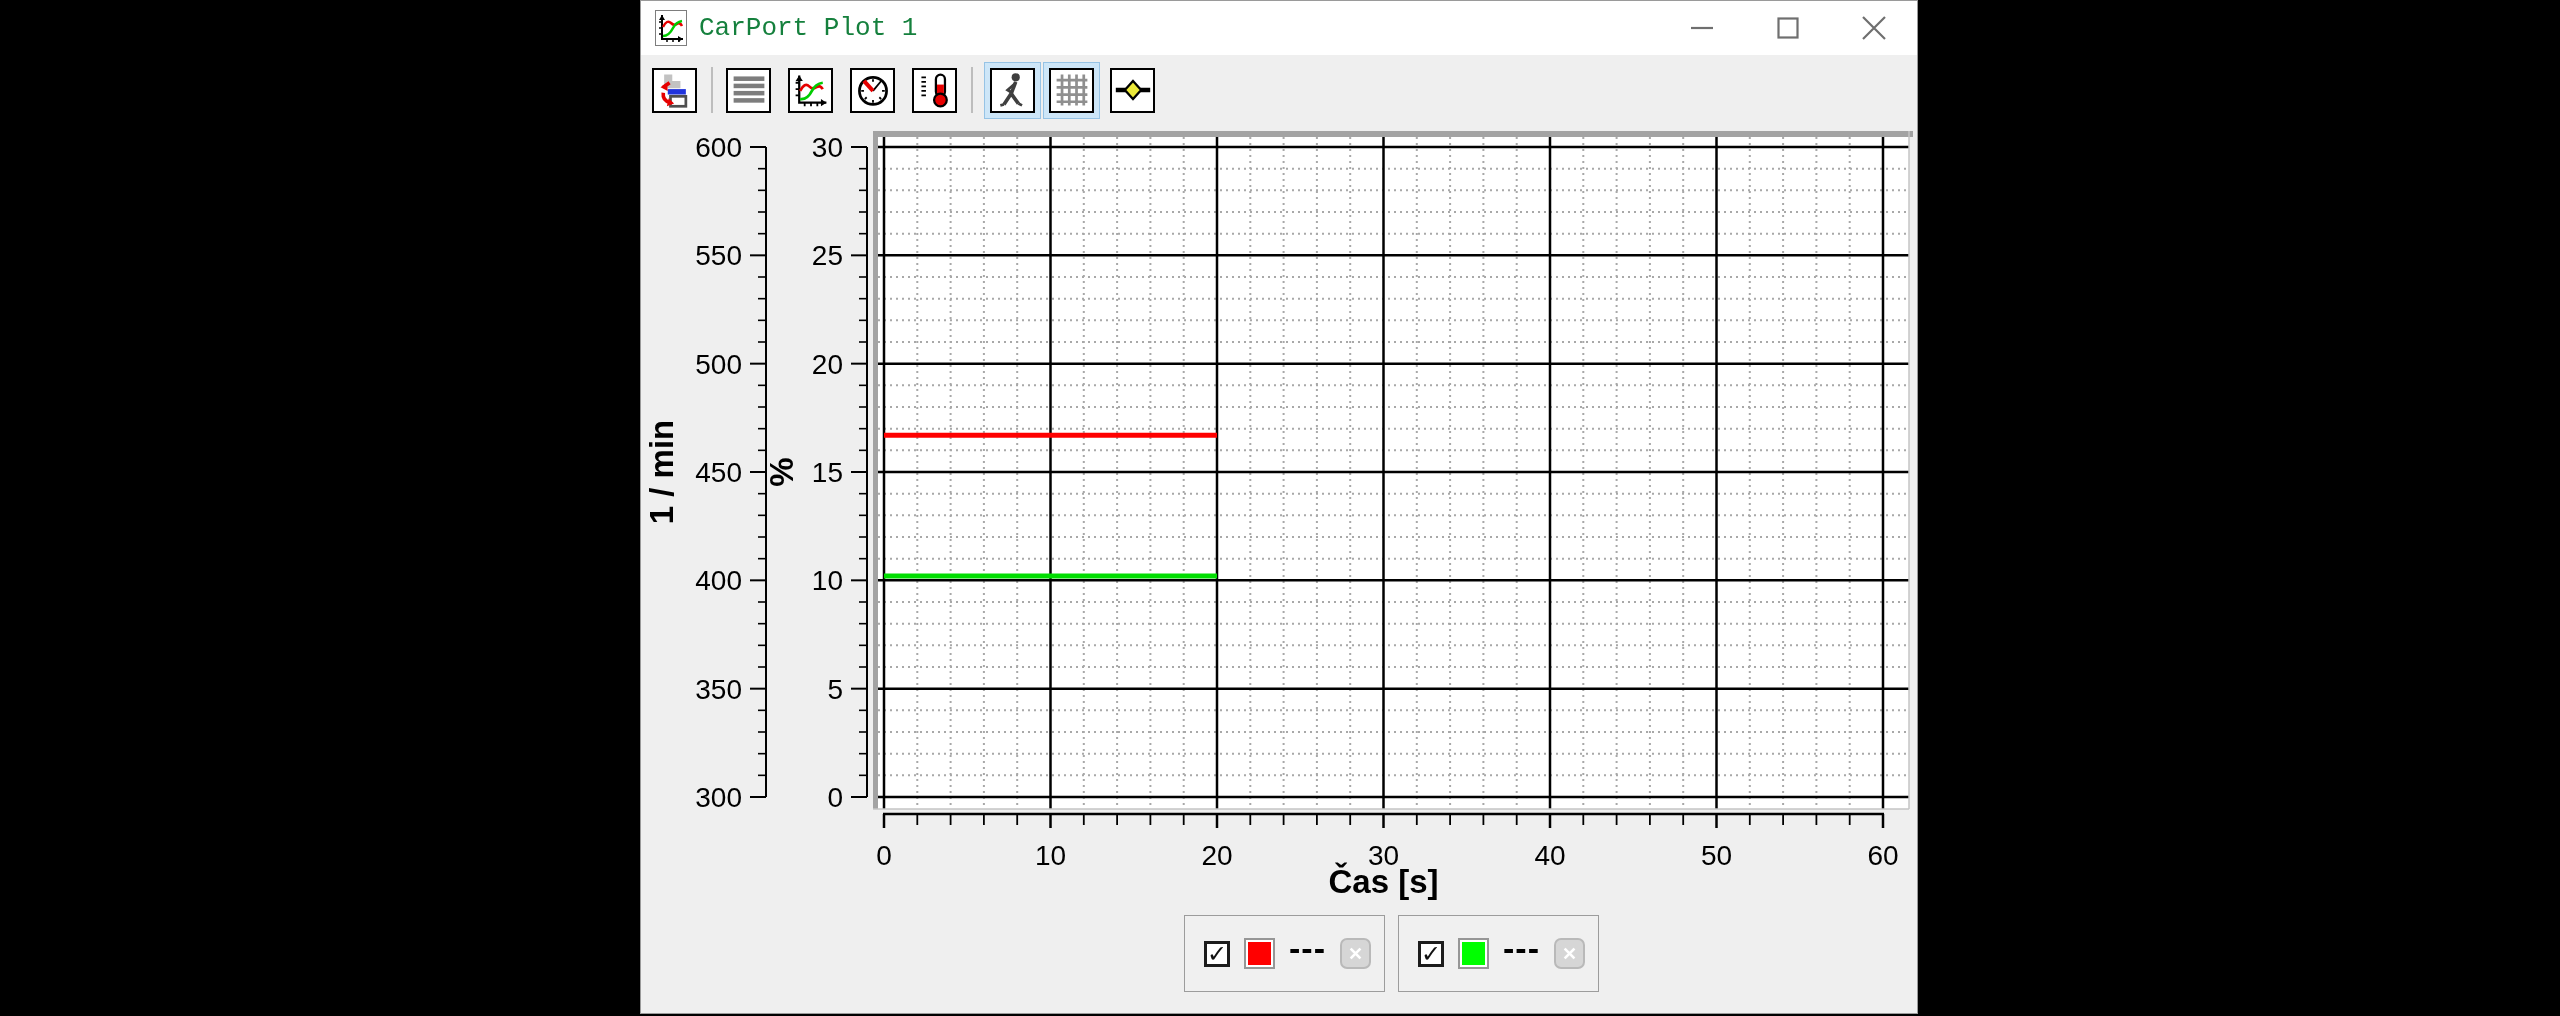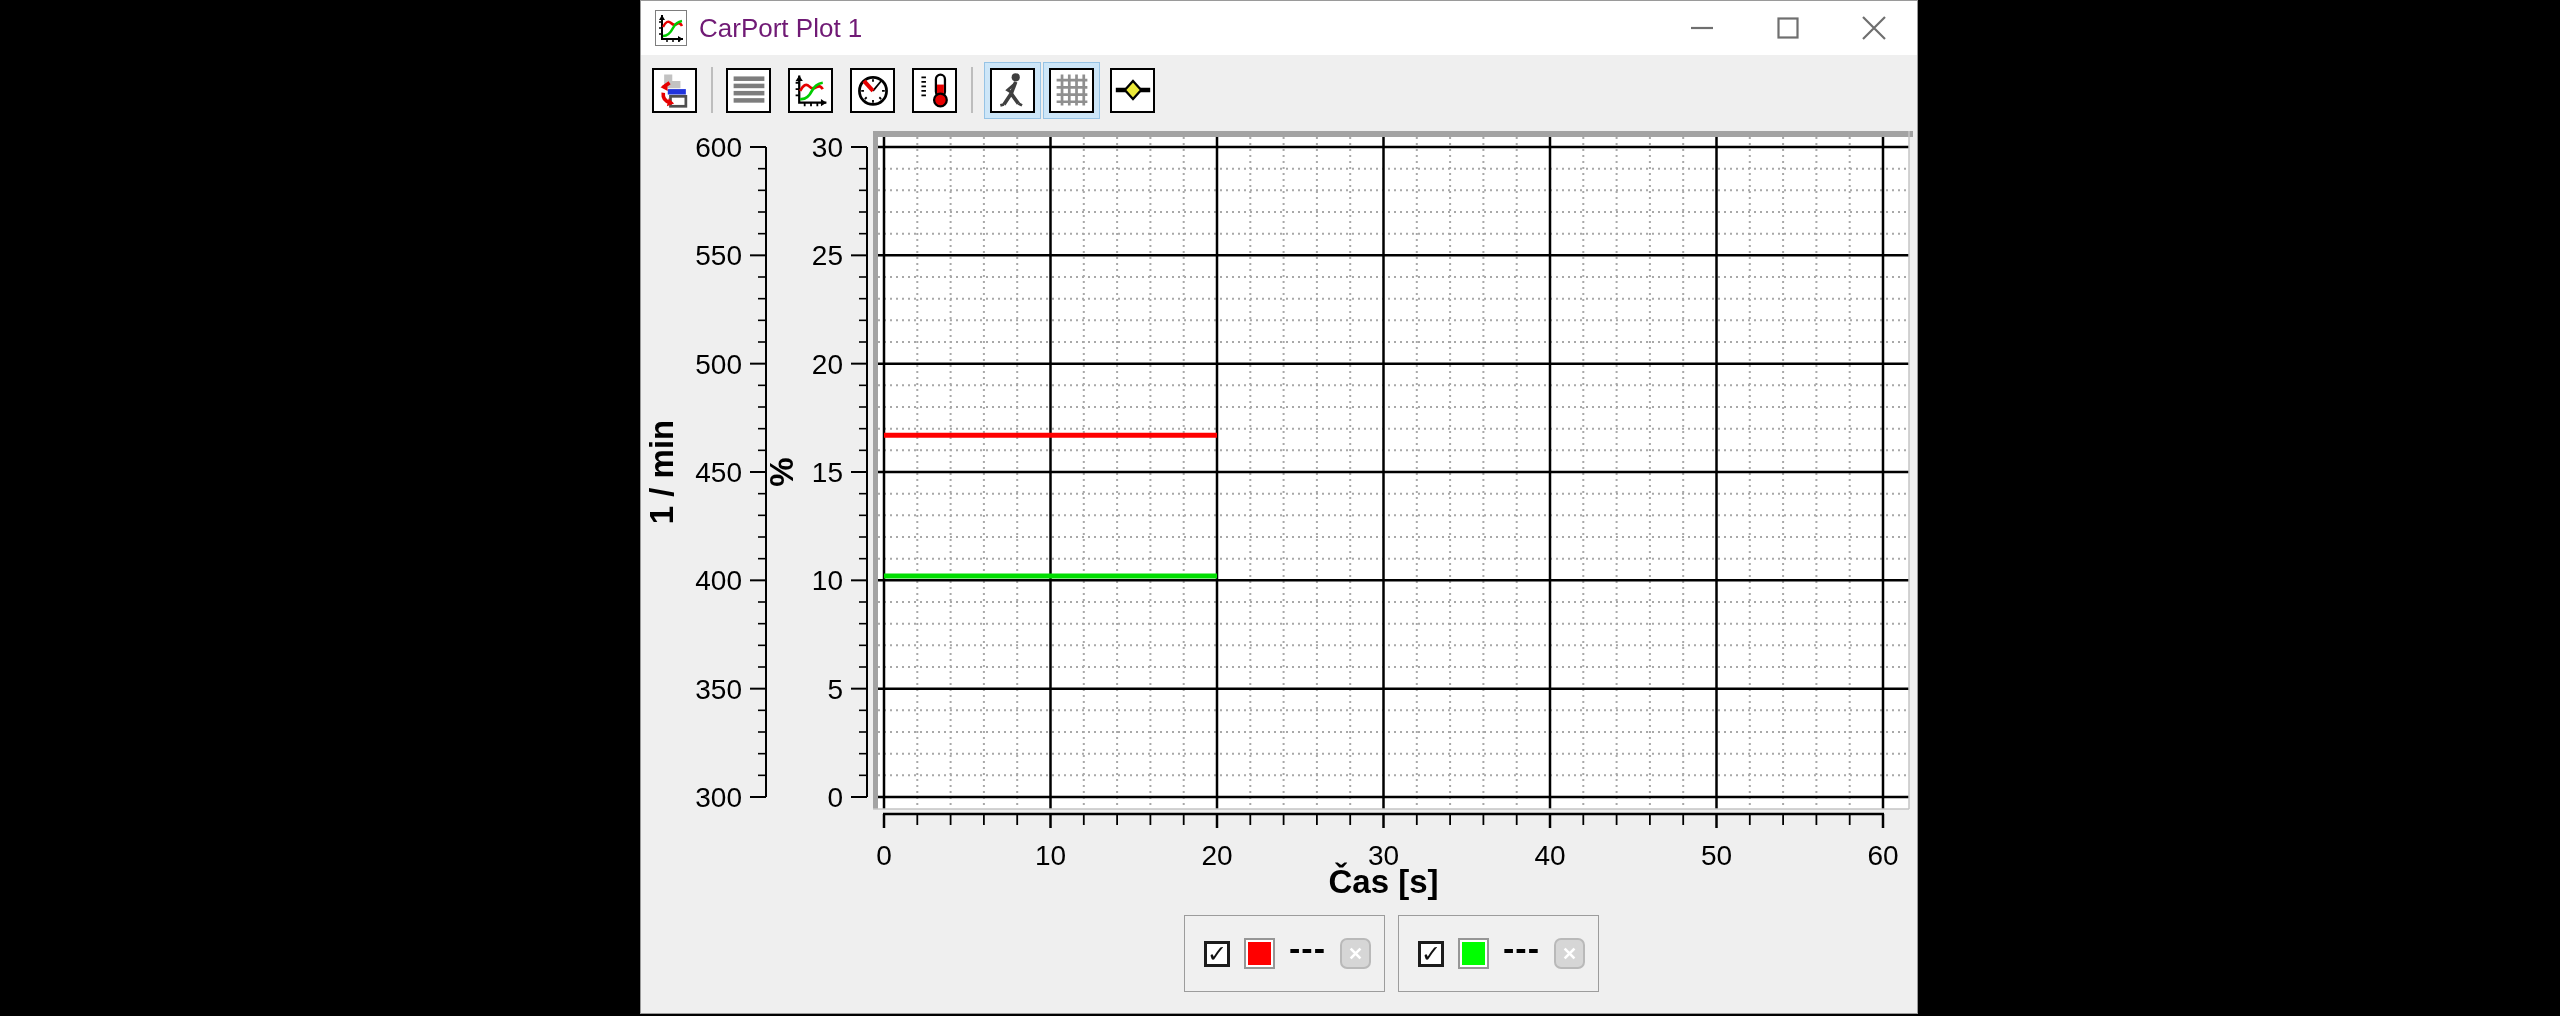--- a/index.html
+++ b/index.html
@@ -4,21 +4,21 @@
 <style>
   html,body{margin:0;padding:0;}
   body{width:2560px;height:1016px;background:#000;position:relative;overflow:hidden;
        font-family:"Liberation Sans", sans-serif;}
   .window{position:absolute;left:640px;top:0;width:1278px;height:1014px;
           background:#efefef;border:1px solid #9a9a9a;box-sizing:border-box;overflow:hidden;}
   
   .titlebar{position:absolute;left:0;top:0;right:0;height:54px;background:#ffffff;}
   .app-icon{position:absolute;left:14px;top:9px;width:32px;height:36px;}
   .win-title{position:absolute;left:58px;top:0;height:54px;line-height:54px;
-             font-size:26px;color:#701a75;white-space:nowrap;}
+             font-size:26px;color:#15803d;white-space:nowrap;font-family:Liberation Mono, monospace;}
   .win-controls{position:absolute;right:0;top:0;height:54px;display:flex;}
   .win-btn{width:86px;height:54px;display:flex;align-items:center;justify-content:center;}
   
   .toolbar{position:absolute;left:11px;top:66px;height:46px;display:flex;align-items:center;}
   .tb-btn{width:45px;height:45px;background:#fff;border:2.5px solid #000;box-sizing:border-box;
           display:flex;align-items:center;justify-content:center;}
   .tb-sep{width:2px;height:46px;background:#bdbdbd;}
   .tb-hl{padding:5px;background:#cde6f8;border:1px solid #96c3e5;box-sizing:border-box;}
   .mr14{margin-right:14px}.mr13{margin-right:13px}.mr17{margin-right:17px}
   .mr11{margin-right:11px}.mr2{margin-right:2px}.mr10{margin-right:10px}

